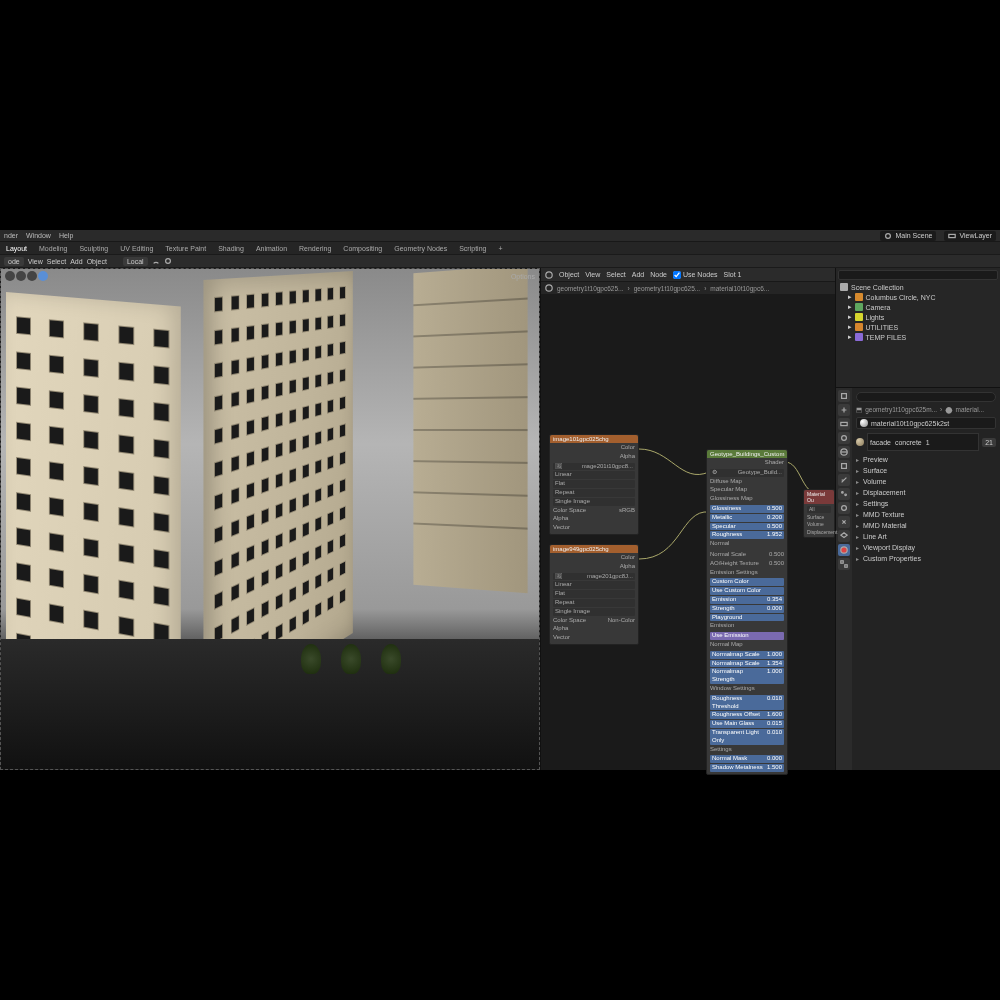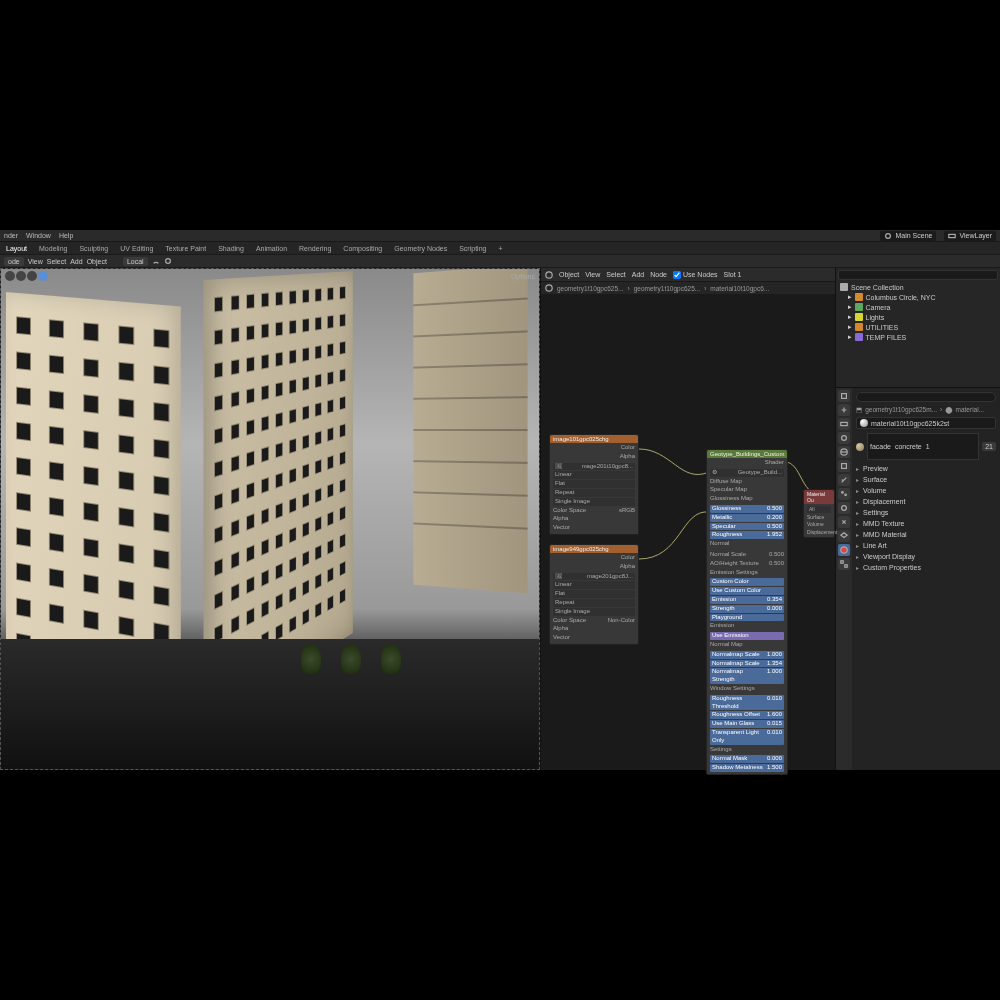--- a/index.html
+++ b/index.html
@@ -75,21 +75,21 @@
 .prop-tabs { width: 16px; background: #2b2b2b; display: flex; flex-direction: column; gap: 2px; padding: 2px; }
 .prop-tabs .pt { width: 12px; height: 12px; background: #3a3a3a; border-radius: 2px; display: flex; align-items: center; justify-content: center; }
 .prop-tabs .pt.active { background: #4a6a9a; }
 .prop-content { flex: 1; padding: 4px; font-size: 7px; background: #232323; }
 .prop-search { width: 100%; height: 10px; background: #1a1a1a; border: 1px solid #333; border-radius: 6px; margin-bottom: 4px; }
 .prop-bc { font-size: 6.5px; color: #999; margin-bottom: 3px; display: flex; gap: 3px; overflow: hidden; white-space: nowrap; }
 .mat-name { display: flex; align-items: center; gap: 3px; background: #1a1a1a; border: 1px solid #333; border-radius: 2px; padding: 1px 3px; margin-bottom: 4px; }
 .mat-name .ball { width: 8px; height: 8px; border-radius: 50%; background: radial-gradient(circle at 30% 30%,#fff,#888); }
 .mat-field { display: flex; align-items: center; gap: 3px; margin-bottom: 3px; }
 .mat-field .ball { width: 8px; height: 8px; border-radius: 50%; background: radial-gradient(circle at 30% 30%,#d6c8a8,#8a7a5a); }
-.mat-field input { flex: 1; background: #1a1a1a; border: 1px solid #333; color: #ccc; font-size: 7px; padding: 1px 2px; height: 27px; }
+.mat-field input { flex: 1; background: #1a1a1a; border: 1px solid #333; color: #ccc; font-size: 7px; padding: 1px 2px; height: 18px; }
 .mat-field .count { background: #3a3a3a; padding: 1px 3px; border-radius: 2px; font-size: 7px; }
 .panel-row { display: flex; align-items: center; gap: 4px; padding: 2px 0; color: #ccc; cursor: pointer; }
 .panel-row .chev { font-size: 6px; color: #888; }
 svg.icon-svg { width: 8px; height: 8px; }
 svg.icon-svg * { stroke: #aaa; stroke-width: 1.5; fill: none; }
 .scene-drop { display: flex; align-items: center; gap: 3px; background: #1a1a1a; padding: 1px 4px; border-radius: 2px; }
 </style>
 </head>
 <body>
 

